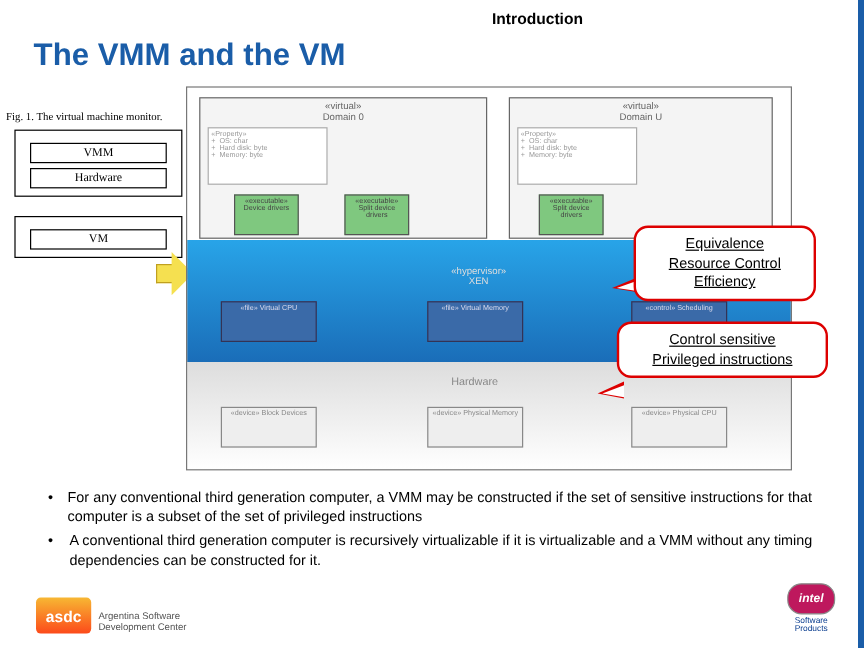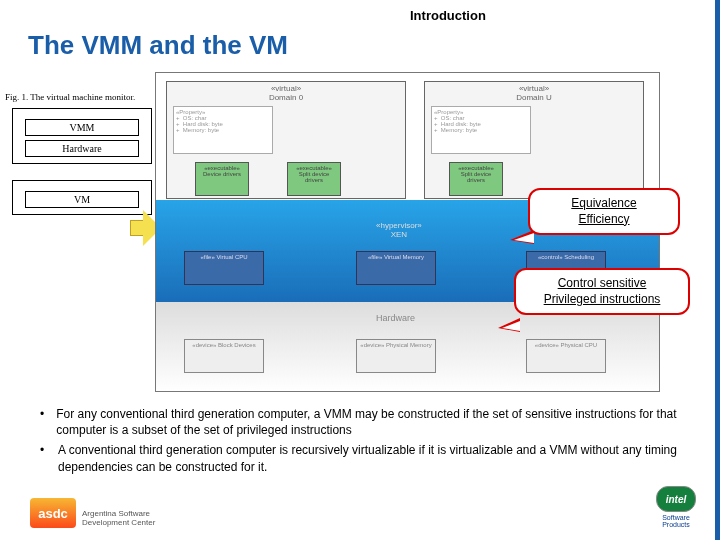--- a/index.html
+++ b/index.html
@@ -34,21 +34,21 @@
   .tail1::after { content: ""; position: absolute; left: 4px; top: -7px; border-top: 7px solid transparent; border-bottom: 3px solid transparent; border-right: 20px solid #fff; }
   .tail2 { top: 318px; left: 498px; border-top: 10px solid transparent; border-bottom: 4px solid transparent; border-right: 22px solid #d00; }
   .tail2::after { content: ""; position: absolute; left: 4px; top: -7px; border-top: 7px solid transparent; border-bottom: 3px solid transparent; border-right: 18px solid #fff; }
   .bullets { position: absolute; top: 406px; left: 40px; width: 640px; font-size: 12px; line-height: 1.35; }
   .bullets .row { display: flex; margin-bottom: 4px; }
   .bullets .dot { width: 24px; }
   .logo-asdc { position: absolute; bottom: 12px; left: 30px; display: flex; align-items: flex-end; }
   .asdc-mark { width: 46px; height: 30px; background: linear-gradient(#f7b733, #fc4a1a); border-radius: 4px; color: #fff; font-weight: bold; font-size: 13px; display: flex; align-items: center; justify-content: center; }
   .asdc-text { font-size: 8px; color: #555; margin-left: 6px; line-height: 1.1; }
   .logo-intel { position: absolute; bottom: 12px; right: 24px; text-align: center; }
-  .intel-chip { width: 40px; height: 26px; background: #15803d; border-radius: 12px; color: #fff; font-size: 10px; font-style: italic; font-weight: bold; display: flex; align-items: center; justify-content: center; border: 1px solid #888; }
+  .intel-chip { width: 40px; height: 26px; background: #be185d; border-radius: 12px; color: #fff; font-size: 10px; font-style: italic; font-weight: bold; display: flex; align-items: center; justify-content: center; border: 1px solid #888; }
   .intel-sub { font-size: 7px; color: #0a3d8f; margin-top: 2px; }
   .side-accent { position: absolute; right: 0; top: 0; width: 5px; height: 540px; background: #1a5da8; }
 </style>
 </head>
 <body>
 
 <div class="side-accent"></div>
 
 <div class="section-label">Introduction</div>
 <div class="title">The VMM and the VM</div>
@@ -108,20 +108,21 @@
 Block Devices</div>
   <div class="hw-box" style="top:266px;left:200px">«device»
 Physical Memory</div>
   <div class="hw-box" style="top:266px;left:370px">«device»
 Physical CPU</div>
 </div>
 
 <div class="callout-tail tail1"></div>
 <div class="callout c1">
   <div>Equivalence</div>
+  <div>Resource Control</div>
   <div>Efficiency</div>
 </div>
 <div class="callout-tail tail2"></div>
 <div class="callout c2">
   <div>Control sensitive</div>
   <div>Privileged instructions</div>
 </div>
 
 <div class="bullets">
   <div class="row">

